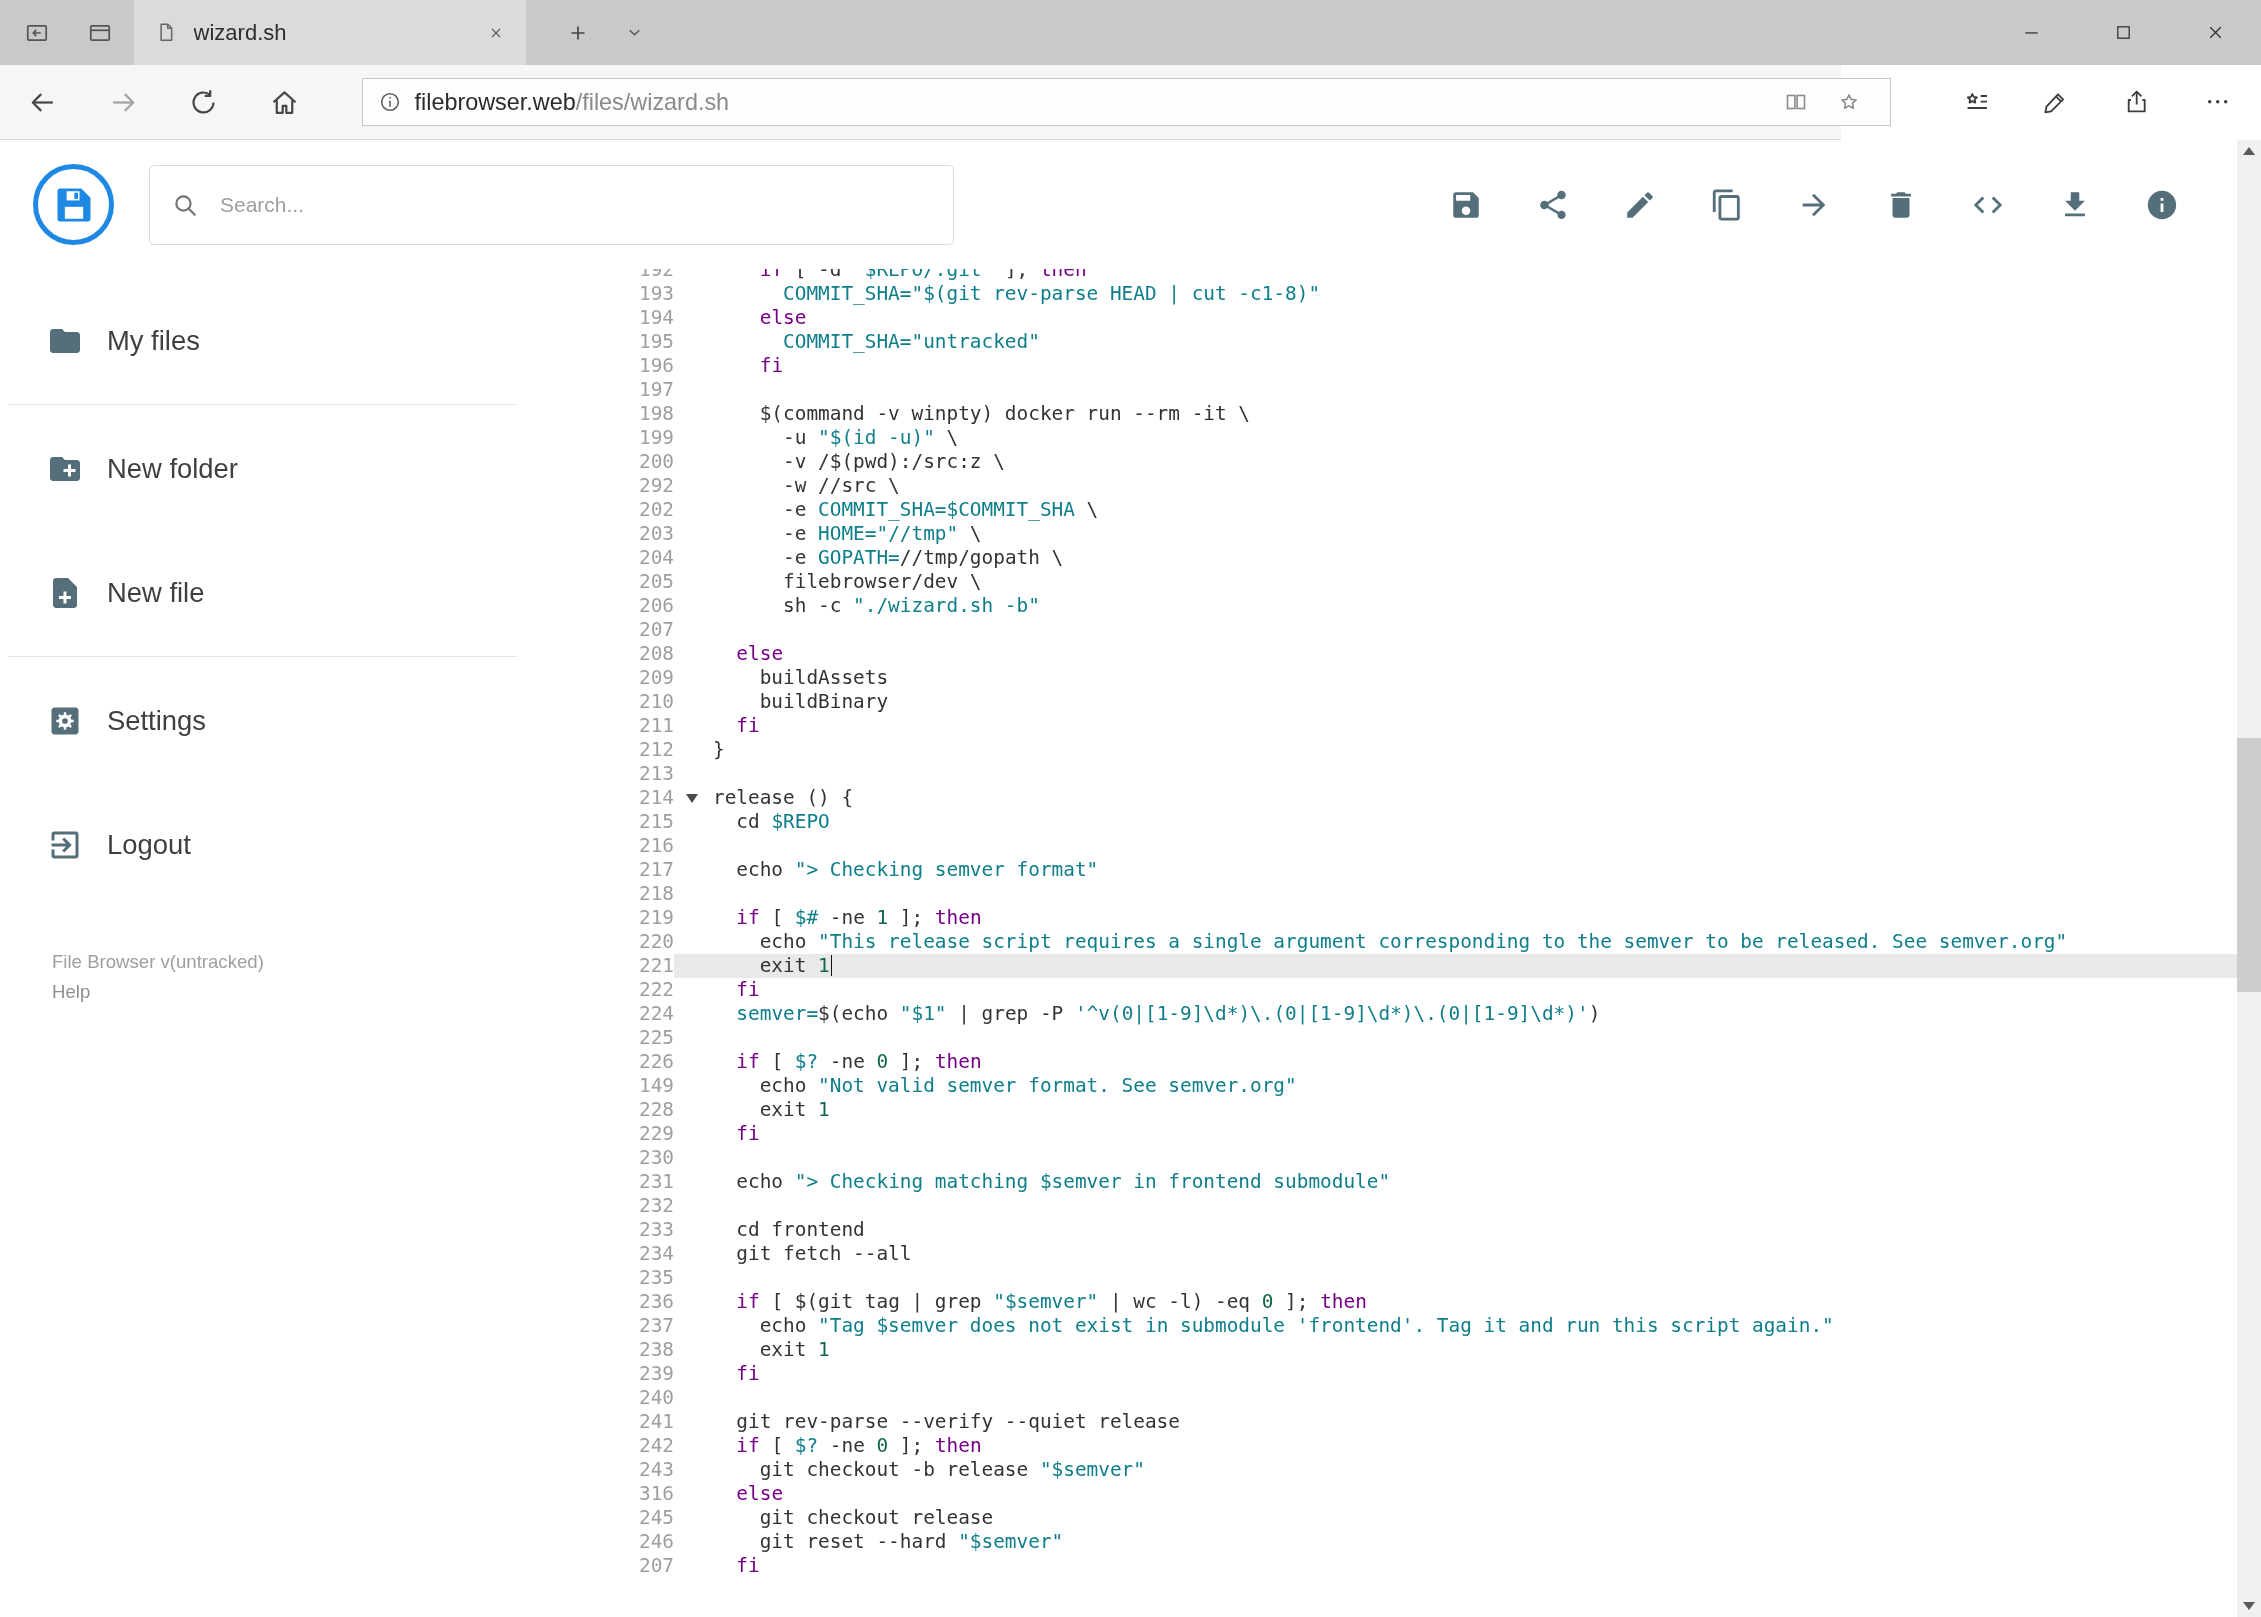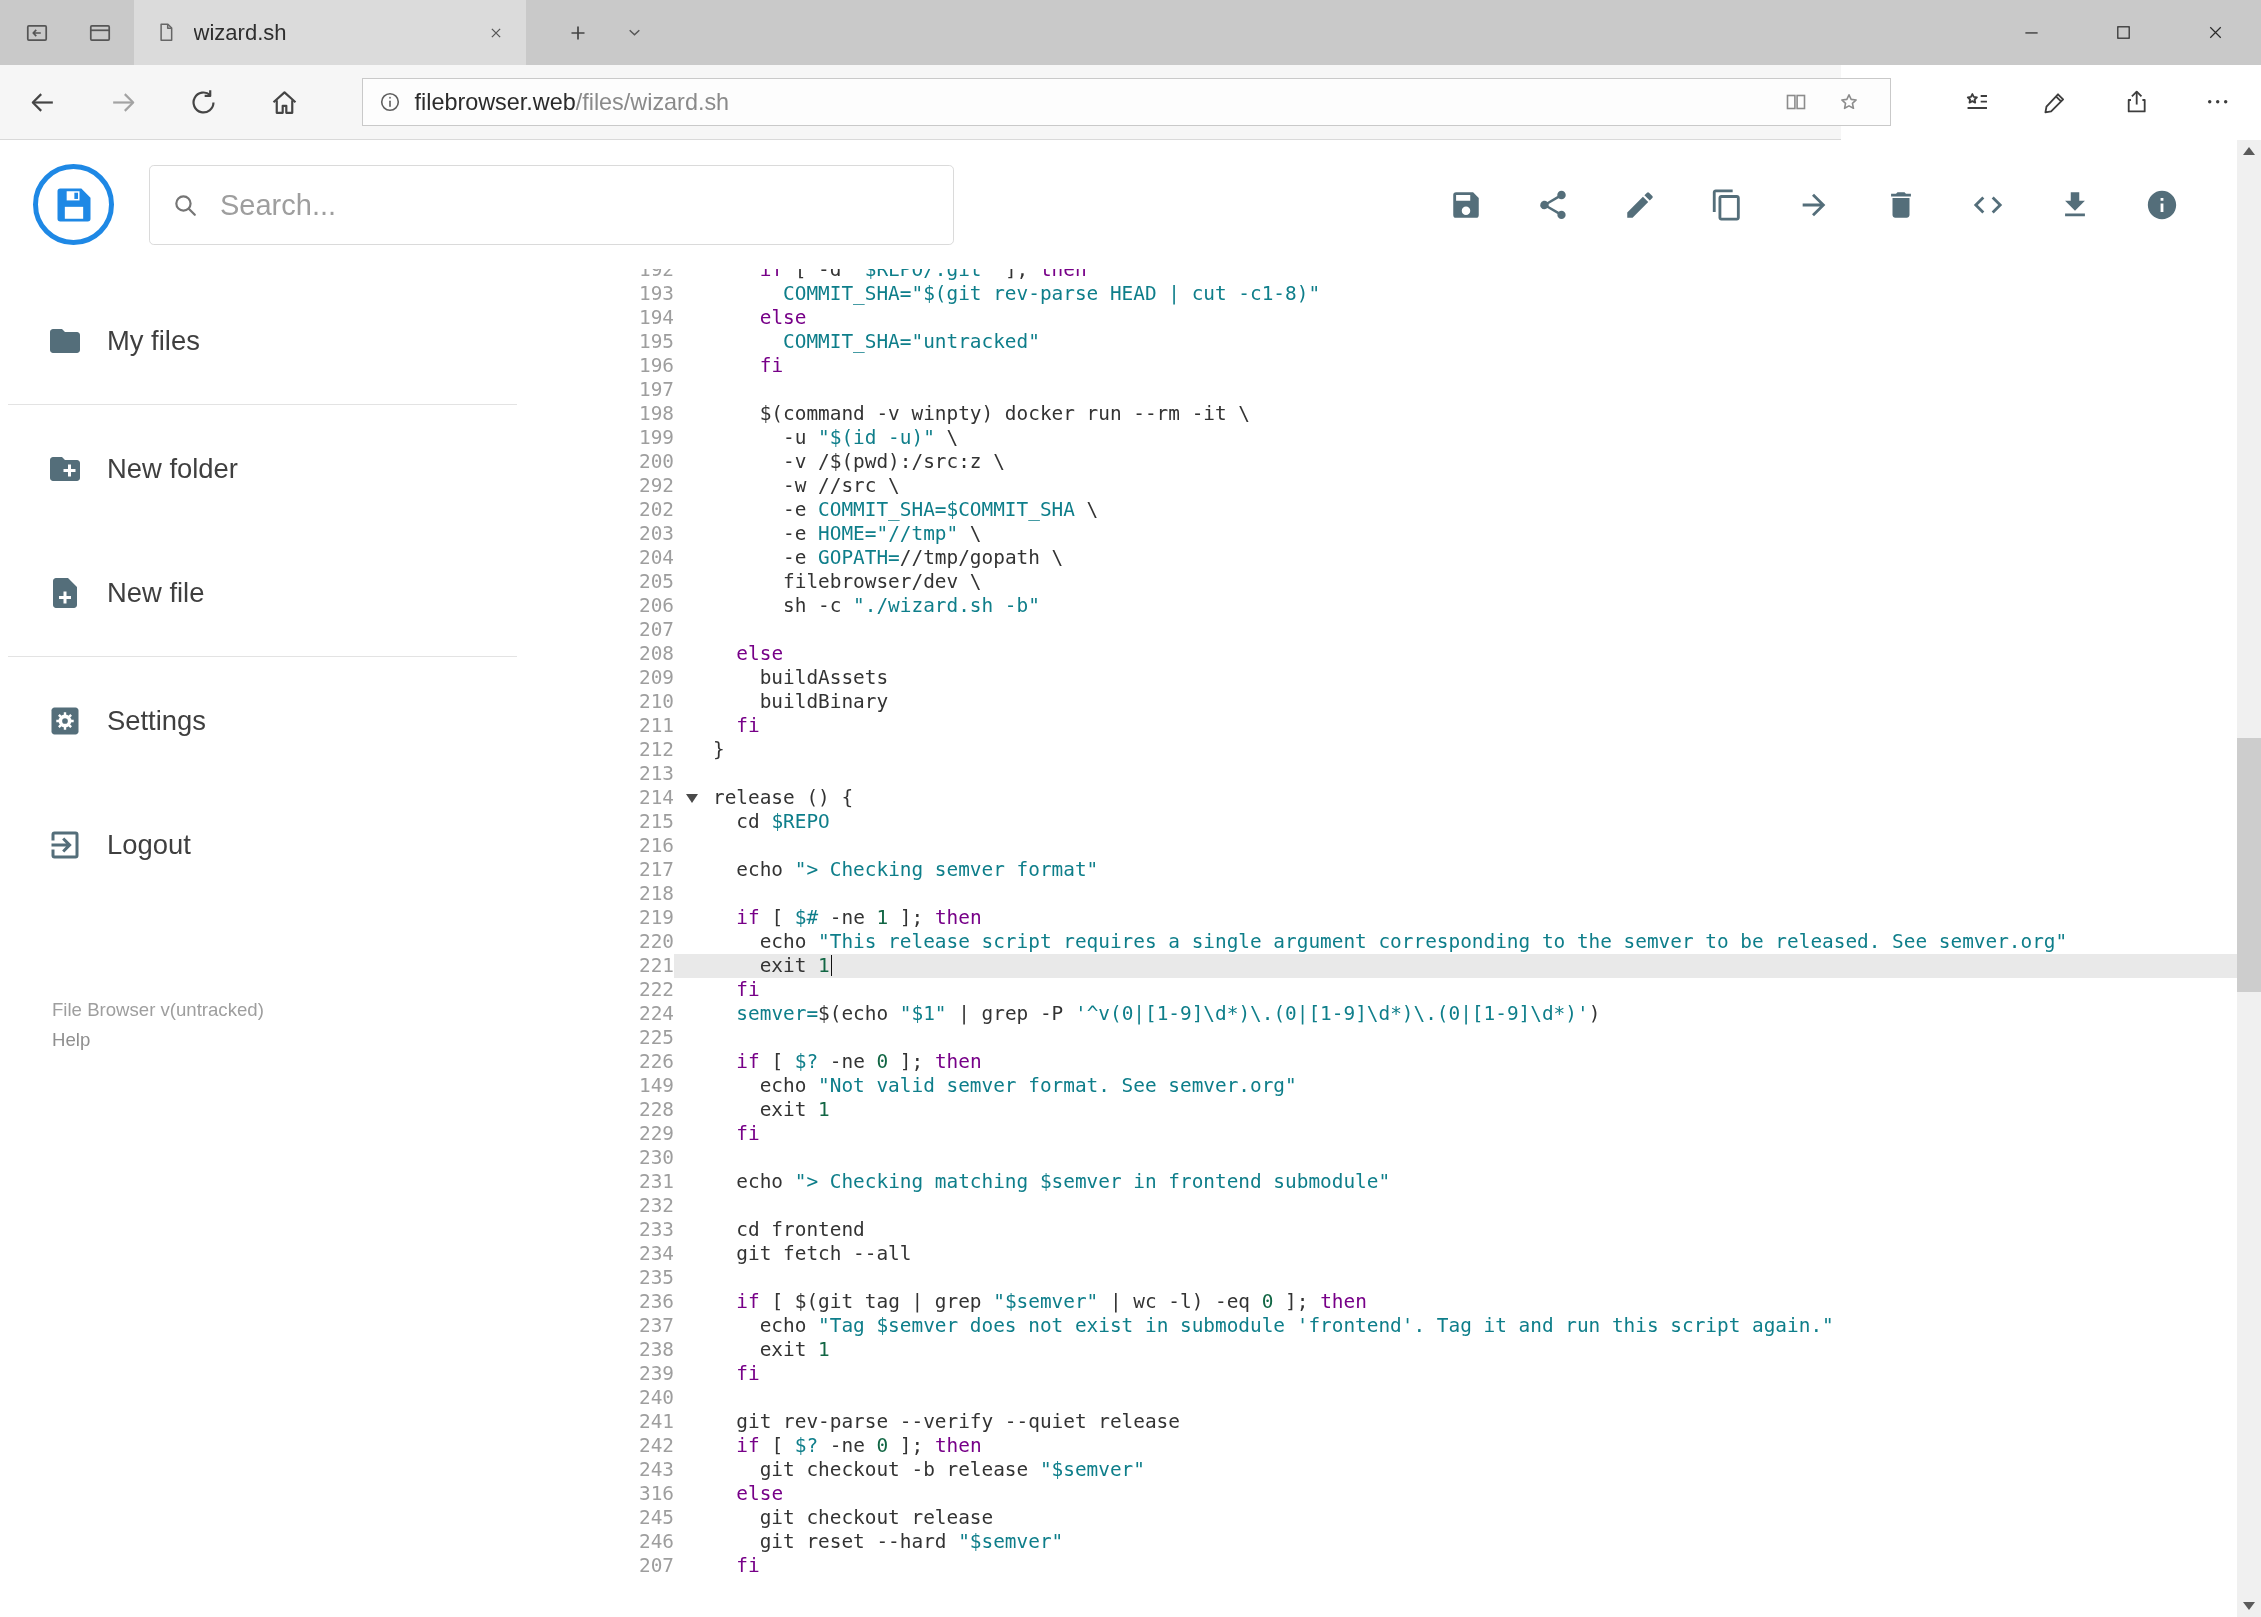--- a/index.html
+++ b/index.html
@@ -42,33 +42,33 @@
   .hub-btn .icn{width:27.4px;height:27.4px;color:#3d3d3d;}
   #hub-fav{left:1939px;} #hub-note{left:2018px;} #hub-share{left:2099px;} #hub-more{left:2180px;}
 
   
   .app{position:absolute;left:0;top:140px;width:2261px;height:1477px;background:#fff;}
   .app-header{position:absolute;left:0;top:0;width:2237px;height:129px;background:#fff;}
   .logo{position:absolute;left:33px;top:24px;width:81px;height:81px;border-radius:50%;border:5.7px solid var(--accent,#1e88e5);box-sizing:border-box;background:#fff;display:flex;align-items:center;justify-content:center;}
   .logo .icn{width:44px;height:44px;color:var(--accent,#1e88e5);}
   .searchbox{position:absolute;left:149px;top:25px;width:805px;height:80px;border:0.8px solid #dadada;border-radius:4.8px;background:#fff;display:flex;align-items:center;padding:0 21px;box-sizing:border-box;}
   .search-ic .icn{width:29px;height:29px;color:#757575;}
-  .search-input{border:none;outline:none;font-size:29px;color:#ef4444;margin-left:18px;flex:1;background:transparent;font-family:inherit;}
+  .search-input{border:none;outline:none;font-size:21px;color:#ef4444;margin-left:18px;flex:1;background:transparent;font-family:inherit;}
   .search-input::placeholder{color:#9e9e9e;}
   .actions{position:absolute;left:1422px;top:0;height:129px;display:flex;align-items:center;}
   .action-btn{width:87px;height:129px;display:flex;align-items:center;justify-content:center;}
   .action-btn .icn{width:34px;height:34px;color:var(--slate,#546e7a);}
 
   
   .sidebar{position:absolute;left:0;top:129px;width:525px;padding-top:9.7px;}
   .sb-item{display:flex;align-items:center;height:124px;padding-left:47px;gap:24px;cursor:pointer;}
   .sb-ic .icn{width:36px;height:36px;color:var(--slate,#546e7a);}
   .sb-label{font-size:27.4px;color:#3f3f3f;}
   .sb-divider{height:0;border-top:0.8px solid #e3e3e3;margin:1.6px 8px;}
-  .side-footer{position:absolute;left:52px;top:807px;font-size:18.6px;color:#9e9e9e;line-height:30px;margin-top:48px;}
+  .side-footer{position:absolute;left:52px;top:807px;font-size:18.6px;color:#9e9e9e;line-height:30px;}
   .side-footer .help{color:#8f8f8f;}
 
   
   .editor{position:absolute;left:525px;top:129px;width:1712px;height:1348px;overflow:hidden;background:#fff;font-family:"DejaVu Sans Mono","Liberation Mono",monospace;}
   .code-scroll{position:absolute;left:16px;top:-11.3px;right:0;}
   .cm-row{display:flex;height:24px;line-height:24px;font-size:19.4px;}
   .cm-gutter{flex:0 0 133px;width:133px;text-align:right;color:#9e9e9e;position:relative;user-select:none;}
   .cm-code{flex:1;padding-left:39px;color:#333;white-space:pre;cursor:text;}
   .cm-row.active .cm-code{background:#e9e9e9;}
   .tok-k{color:var(--kw,#770088);}

